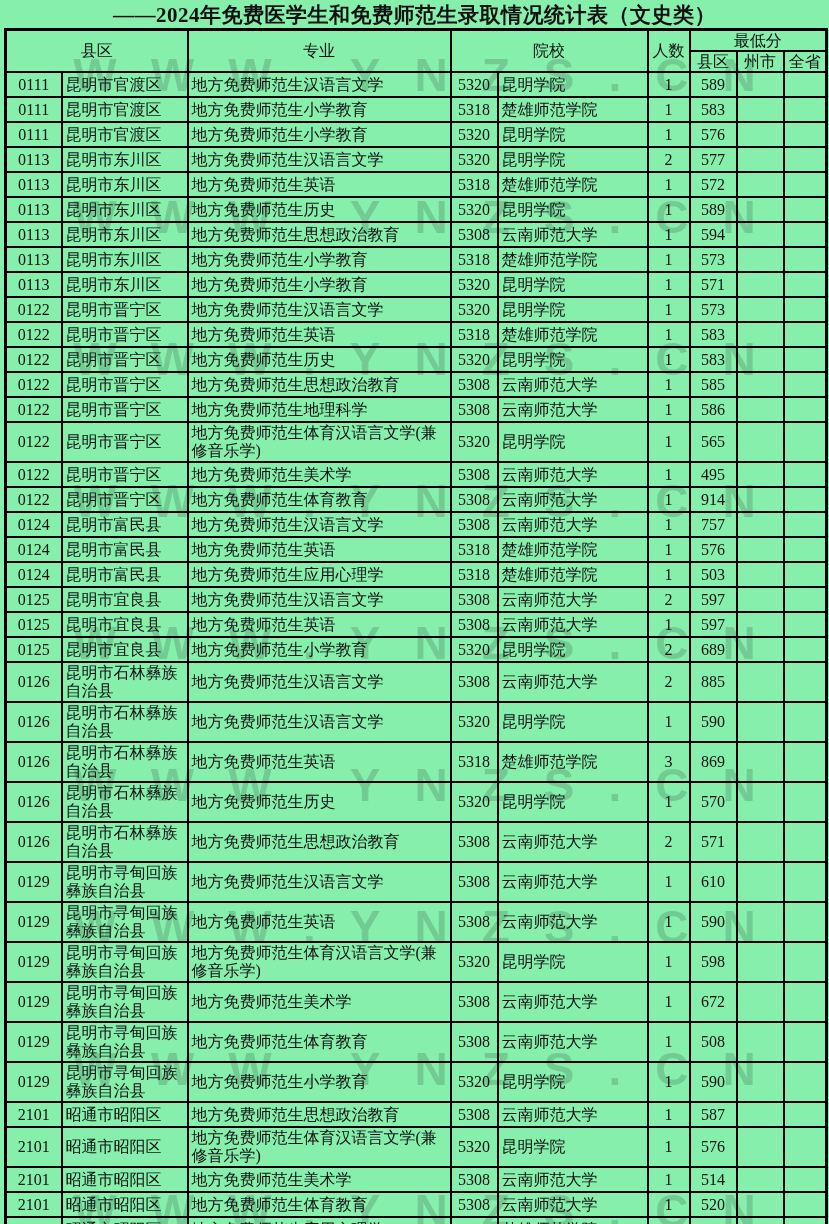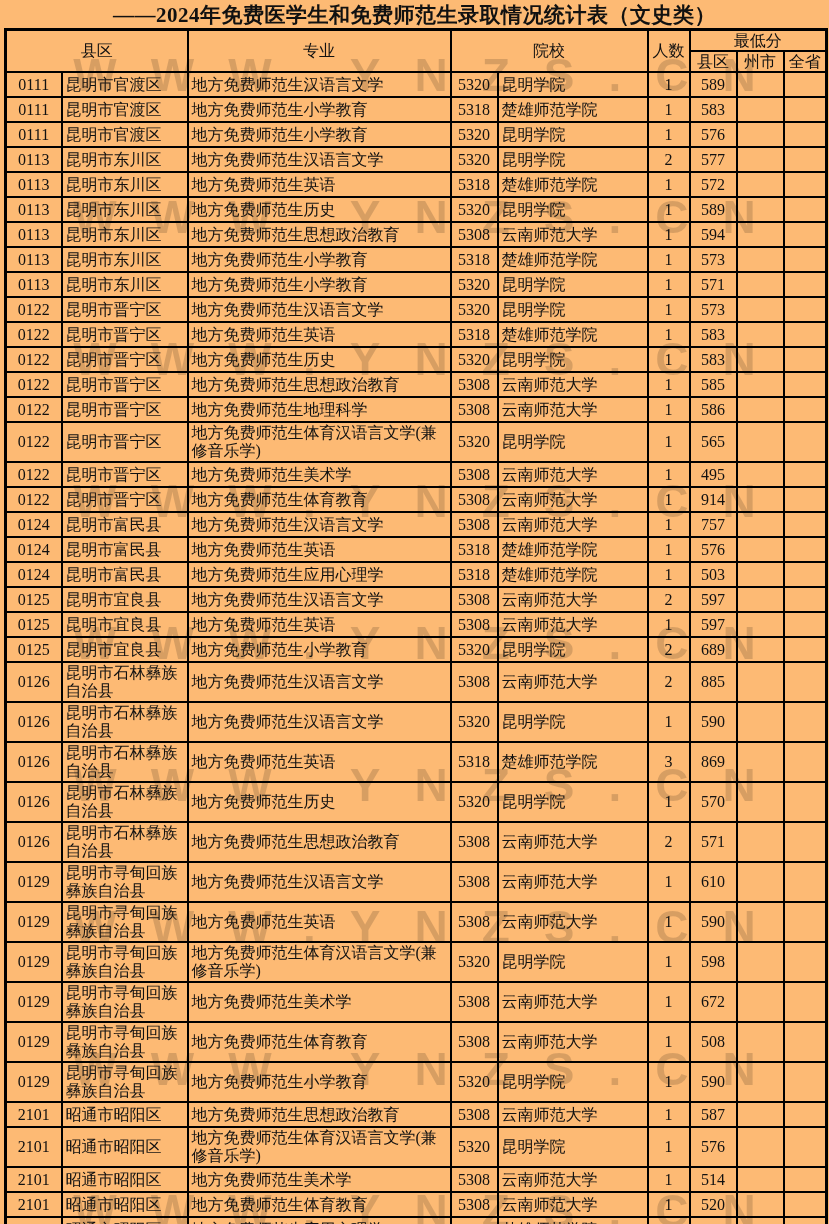--- a/index.html
+++ b/index.html
@@ -1,18 +1,18 @@
 <!DOCTYPE html>
 <html><head>
 <meta charset="utf-8">
 <style>
   html,body { margin:0; padding:0; background:#ffffff; }
   .page {
     position:relative; width:829px; height:1224px; overflow:hidden;
-    background:#fdba74; color:#111;
+    background:#86efac; color:#111;
     font-family:"Liberation Serif","DejaVu Serif",serif;
   }
   .doc-title {
     position:absolute; top:1px; left:0; right:0;
     text-align:center; font-size:21px; font-weight:bold; letter-spacing:0.5px;
     white-space:nowrap; z-index:2;
   }
   .wm-layer { position:absolute; left:0; top:0; width:705px; height:1224px; z-index:0; pointer-events:none; }
   .wm {
     position:absolute; left:0; width:829px; text-align:center;

